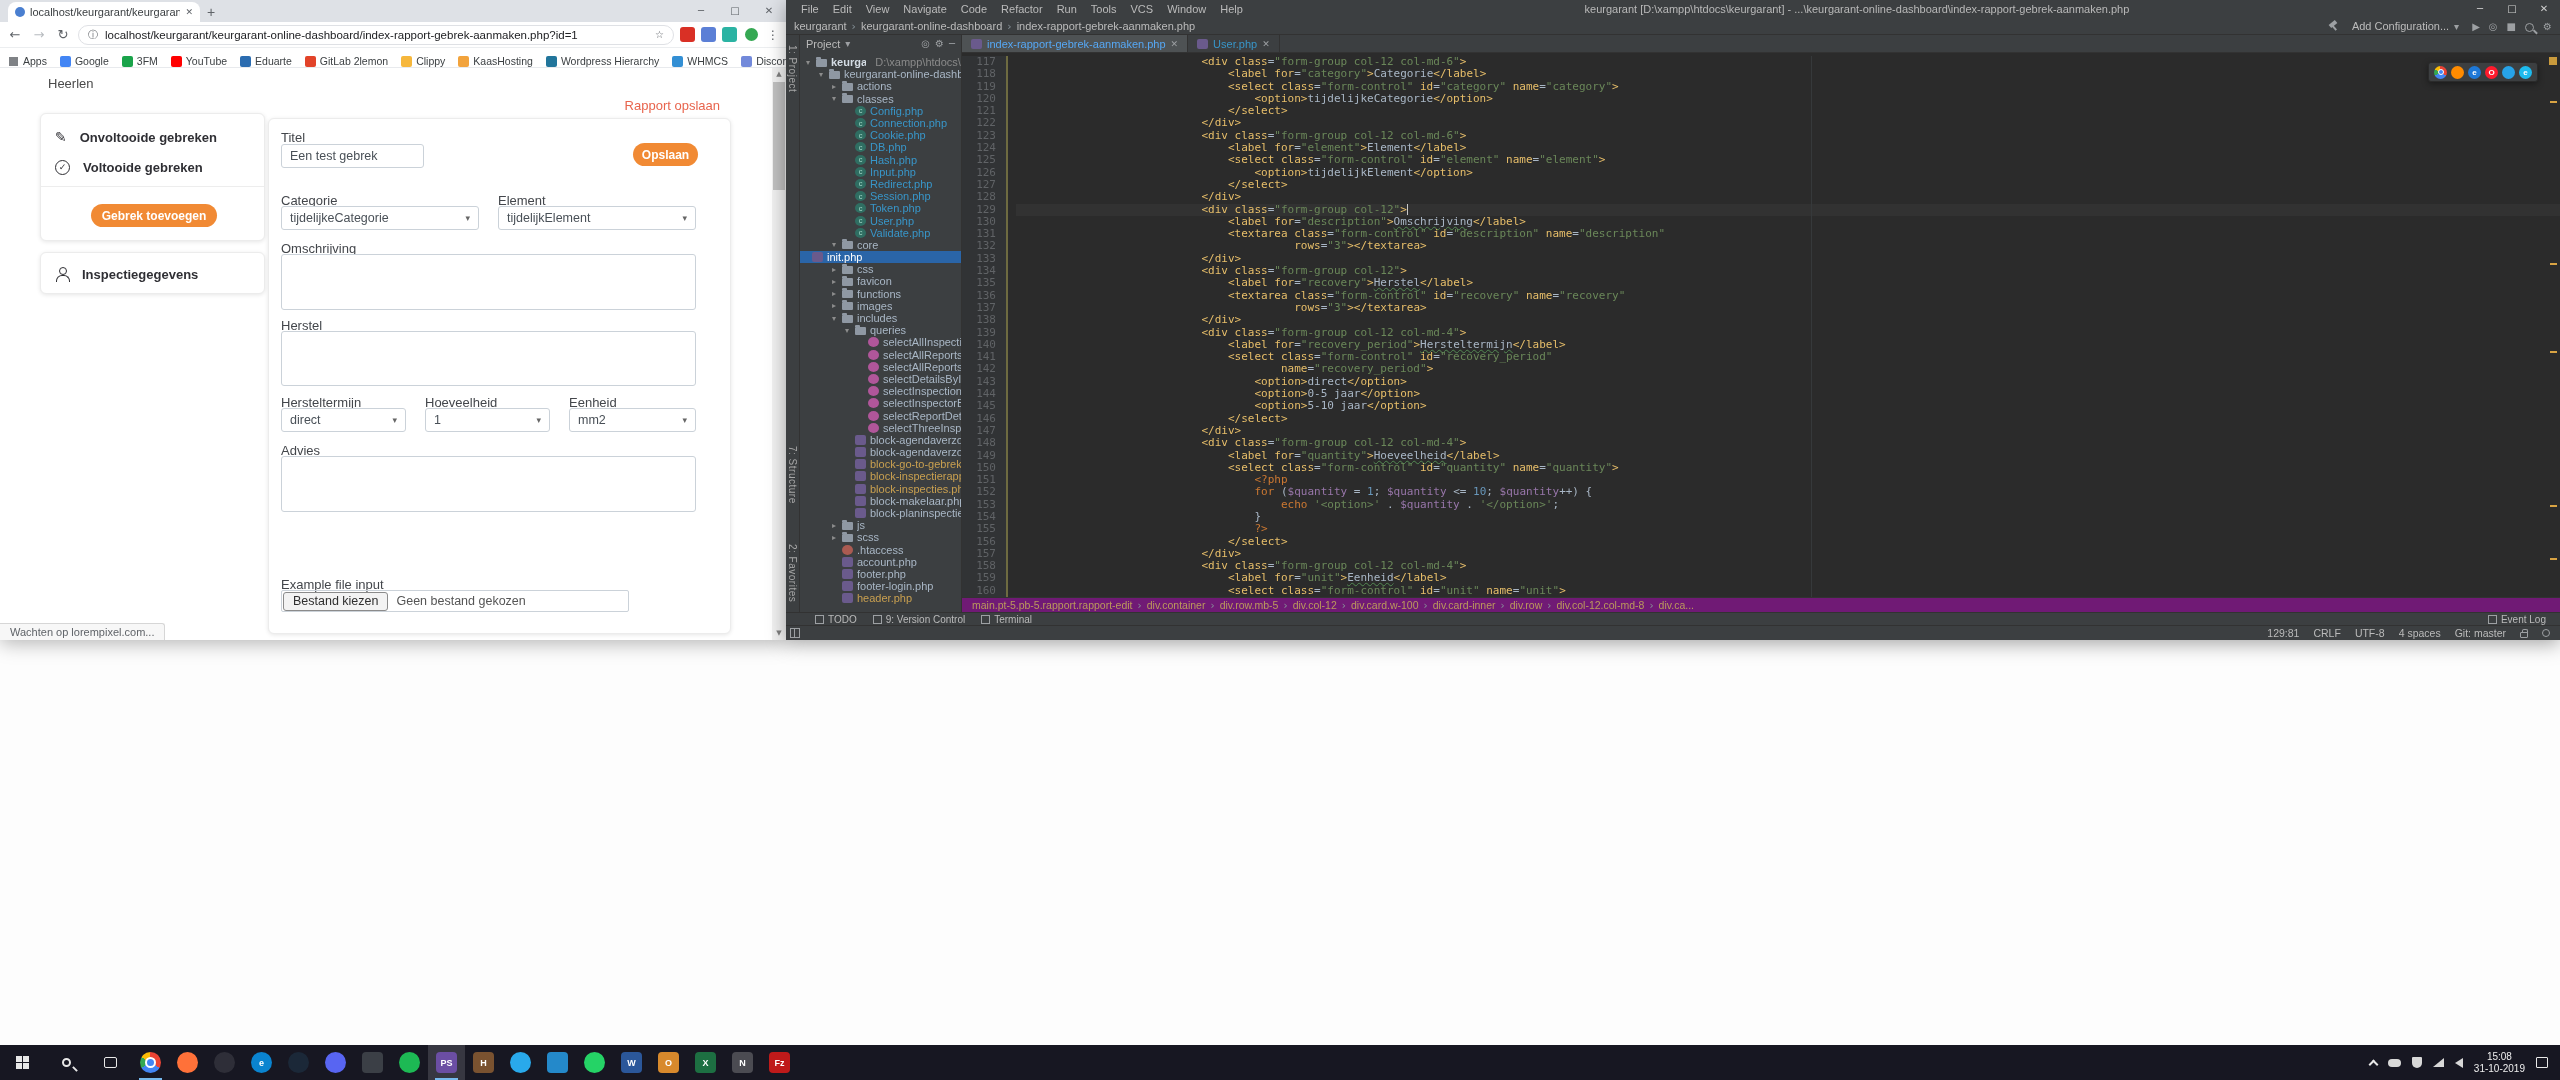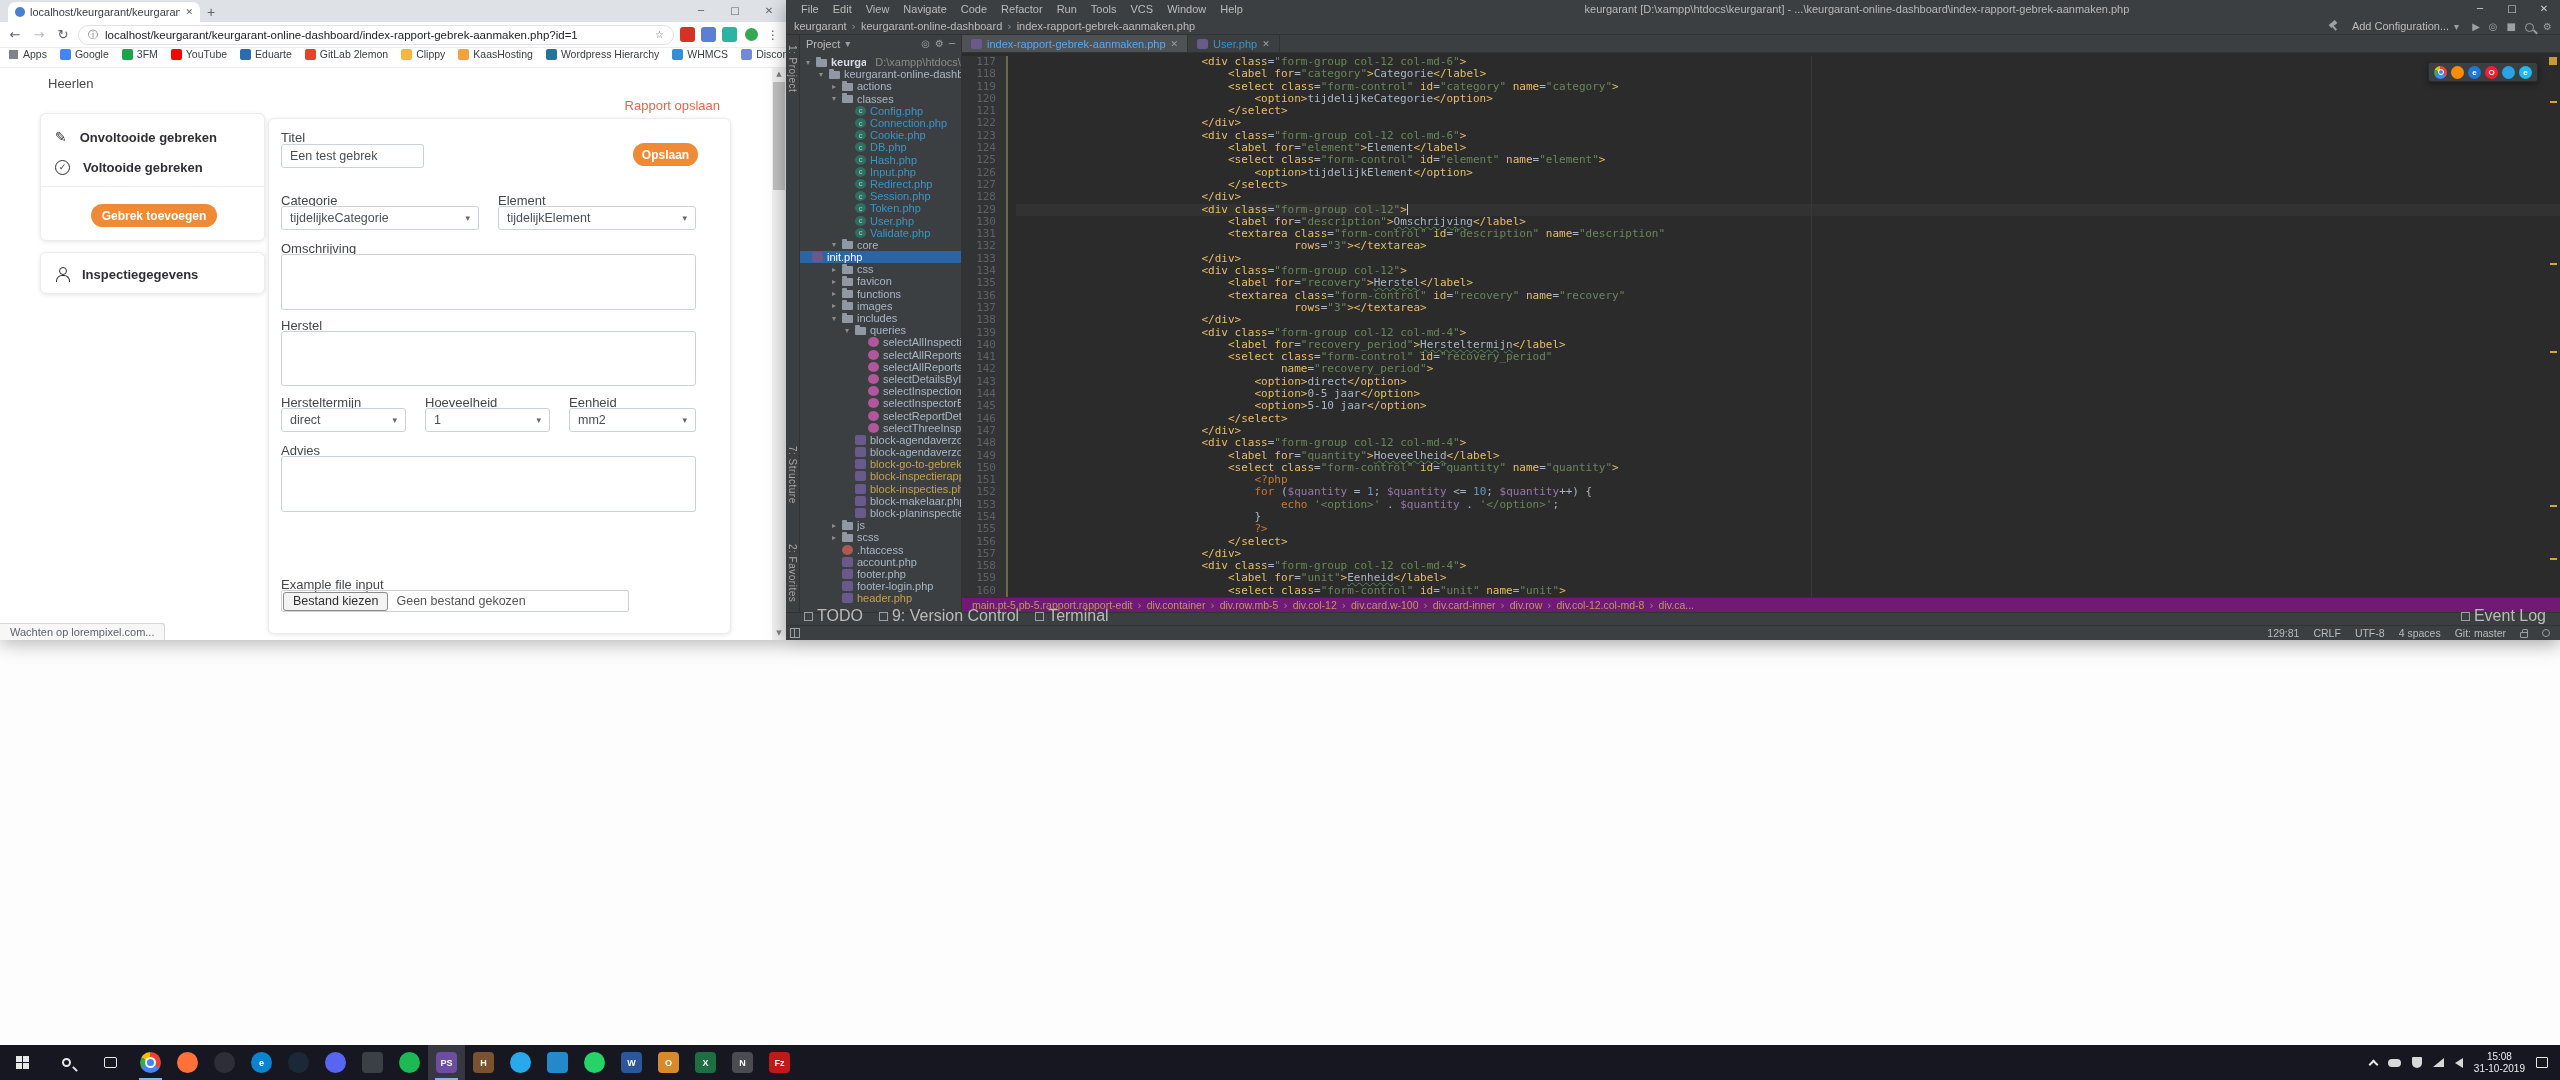--- a/index.html
+++ b/index.html
@@ -19,21 +19,21 @@
   .bw-wc span{width:34px;text-align:center;font-size:10px;line-height:22px;color:#5f6368}
   .bw-toolbar{height:26px;background:#fff;display:flex;align-items:center;padding:0 6px;gap:6px;border-bottom:1px solid #eceef0}
   .nav-ic{width:18px;text-align:center;font-size:13px;color:#5f6368}
   .nav-ic.dis{color:#b8bcc0}
   .bw-urlbox{flex:1;height:20px;border:1px solid #dfe1e5;border-radius:11px;display:flex;align-items:center;padding:0 9px;gap:7px;background:#fff}
   .bw-url{flex:1;font-size:11.5px;color:#202124;white-space:nowrap;overflow:hidden}
   .url-ic{font-size:10px;color:#5f6368}
   .ext{width:15px;height:15px;border-radius:3px;flex:none}
   .bw-avatar{width:17px;height:17px;border-radius:50%;flex:none;border:2px solid #fff}
   .bw-kebab{width:14px;text-align:center;color:#5f6368;font-size:12px}
-  .bw-bookmarks{height:20px;background:#fff;border-bottom:1px solid #e8eaed;display:flex;align-items:flex-start;gap:13px;padding:0 26px 0 8px;overflow:hidden;position:relative}
+  .bw-bookmarks{height:20px;background:#fff;border-bottom:1px solid #e8eaed;display:flex;align-items:flex-end;gap:13px;padding:0 26px 0 8px;overflow:hidden;position:relative}
   .bm{display:flex;align-items:center;gap:4px;flex:none}
   .bm-ic{width:11px;height:11px;border-radius:2px;flex:none}
   .bm-apps{background:none;position:relative}
   .bm-apps::before{content:"";position:absolute;inset:1px;background:
     linear-gradient(#5f6368,#5f6368);background-size:3px 3px;background-repeat:repeat;opacity:.8}
   .bm-lb{font-size:10.5px;color:#3c4043;white-space:nowrap}
   .bw-page{position:relative;height:572px;background:#fff;overflow:hidden}
   .pg-loc{position:absolute;left:48px;top:8px;font-size:13px;color:#4a4a4a}
   .pg-save{position:absolute;right:66px;top:30px;font-size:13px;color:#e8644d}
   .card{position:absolute;background:#fff;border:1px solid #ececec;border-radius:6px;box-shadow:0 1px 4px rgba(0,0,0,.10)}
@@ -122,21 +122,21 @@
   .cl{height:12.3px;line-height:12.3px;white-space:pre}
   .cl.cur{background:#323232}
   .mguide{position:absolute;top:0;bottom:0;left:calc(8px + 120ch);width:1px;background:#36393b;pointer-events:none}
   .tk-s{color:#6a8759}.tk-k{color:#cc7832}.tk-a{color:#e8bf6a}.tk-y{color:#e8bf6a}.tk-v{color:#9876aa}.tk-n{color:#6897bb}
   .tk-typo{text-decoration:underline wavy #538a53;text-decoration-thickness:1px}
   .caret{display:inline-block;width:1px;height:11px;background:#c8c8c8;vertical-align:-2px}
   .stripe{position:absolute;right:0;top:0;bottom:0;width:13px}
   .smark{position:absolute;right:3px;width:7px;height:2px;background:#d9a343}
   .ed-crumbs{height:15px;border-top:1px solid #323232;background:#701a75;display:flex;align-items:center;gap:4px;padding-left:10px;font-size:10.5px;flex:none;white-space:nowrap;overflow:hidden}
   .bcrumb{color:#bb9a5c}
-  .ide-tools{height:13px;border-top:1px solid #323232;display:flex;align-items:flex-end;gap:16px;padding-left:18px;font-size:16px}
+  .ide-tools{height:13px;border-top:1px solid #323232;display:flex;align-items:flex-end;gap:16px;padding-left:29px;font-size:10px}
   .twb{display:flex;align-items:center;gap:4px;color:#bbb}
   .twb::before{content:"";width:7px;height:7px;border:1px solid #9da0a3}
   .evlog{margin-left:auto;margin-right:14px}
   .ide-status{height:15px;border-top:1px solid #323232;display:flex;align-items:center;padding:0 10px 0 4px;font-size:10.5px}
   .twswitch{width:10px;height:10px;border:1px solid #9da0a3;position:relative}
   .twswitch::before{content:"";position:absolute;left:3px;top:0;bottom:0;width:1px;background:#9da0a3}
   .st-right{margin-left:auto;display:flex;align-items:center;gap:14px;color:#bbb}
   .lockico{width:8px;height:6px;border:1px solid #9da0a3;border-radius:1px;position:relative;margin-top:3px}
   .lockico::before{content:"";position:absolute;top:-4px;left:1px;width:4px;height:3px;border:1px solid #9da0a3;border-bottom:none;border-radius:2px 2px 0 0}
   .hector{width:8px;height:8px;border:1px solid #9da0a3;border-radius:50%}

